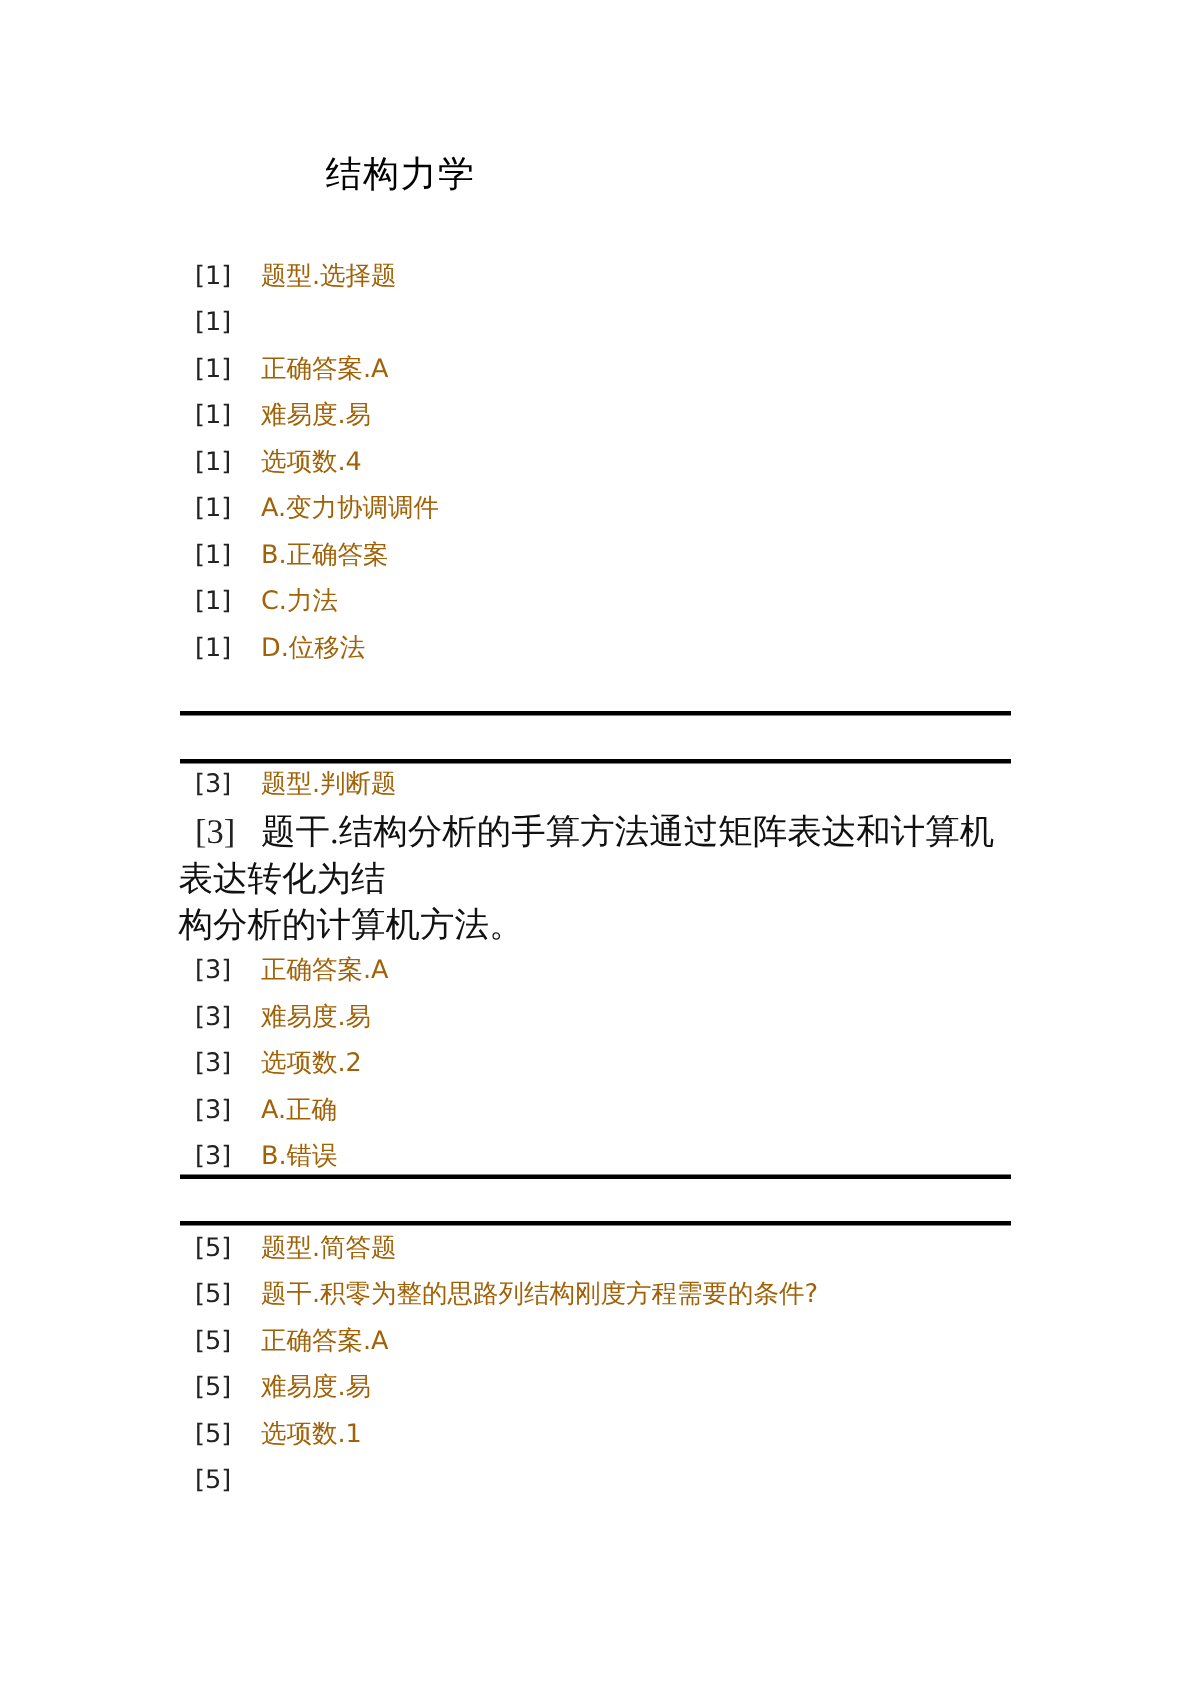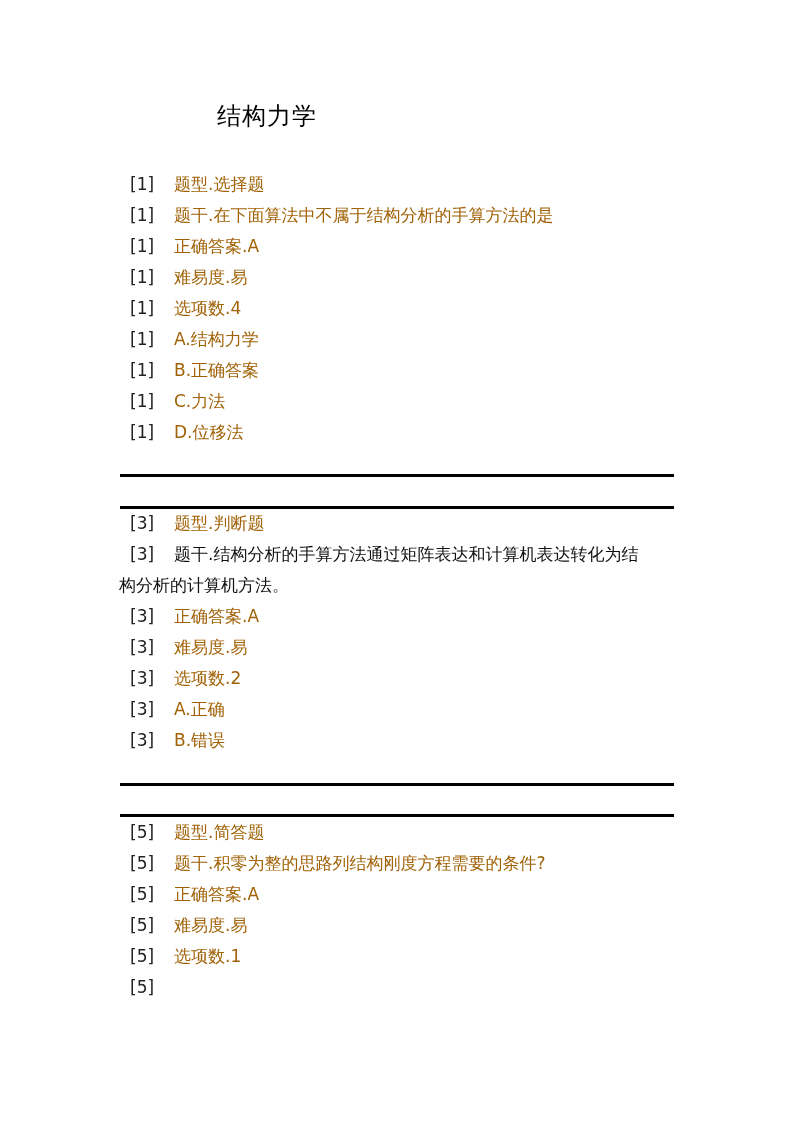--- a/index.html
+++ b/index.html
@@ -44,24 +44,25 @@
       top: 0;
       color: #222;
     }
     .line .txt {
       position: absolute;
       left: 55px;
       top: 0;
       color: #a16207;
     }
     .wrapline {
-      font-size: 17px;
+      font-size: 23px;
       line-height: 31px;
       color: #111;
       white-space: normal;
+      font-family: Liberation Serif, serif;
     }
     .wrapline .idx {
       display: inline-block;
       width: 55px;
       padding-left: 11px;
       box-sizing: border-box;
       color: #222;
     }
     .rule {
       position: absolute;
@@ -76,37 +77,36 @@
 
 <h1 class="title">结构力学</h1>
 
 <div class="section" style="top:169px;">
   <div class="line">
       <span class="idx">[1]</span>
       <span class="txt">题型.选择题</span>
     </div>
   <div class="line">
       <span class="idx">[1]</span>
-      <span class="txt">题干.在下面算法中不属于结构分析的手算方法的是</span>
     </div>
   <div class="line">
       <span class="idx">[1]</span>
       <span class="txt">正确答案.A</span>
     </div>
   <div class="line">
       <span class="idx">[1]</span>
       <span class="txt">难易度.易</span>
     </div>
   <div class="line">
       <span class="idx">[1]</span>
       <span class="txt">选项数.4</span>
     </div>
   <div class="line">
       <span class="idx">[1]</span>
-      <span class="txt">A.结构力学</span>
+      <span class="txt">A.变力协调调件</span>
     </div>
   <div class="line">
       <span class="idx">[1]</span>
       <span class="txt">B.正确答案</span>
     </div>
   <div class="line">
       <span class="idx">[1]</span>
       <span class="txt">C.力法</span>
     </div>
   <div class="line">

